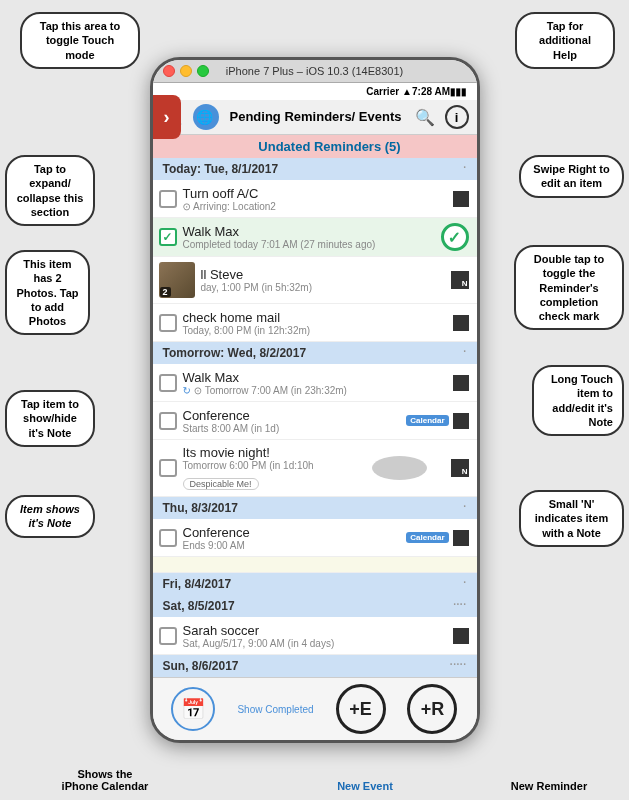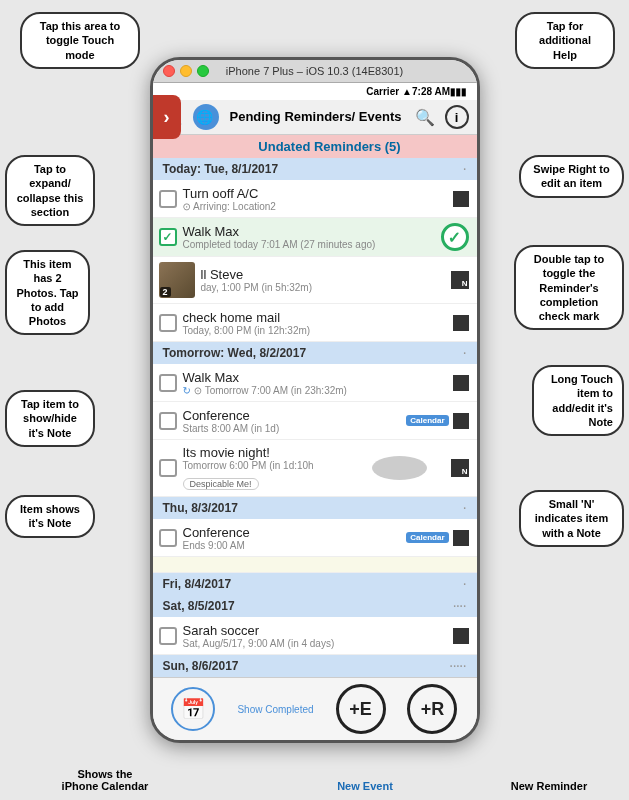--- a/index.html
+++ b/index.html
@@ -52,20 +52,21 @@
       top: 250px; left: 5px;
       width: 85px;
     }
     .annotation-left-3 {
       top: 390px; left: 5px;
       width: 90px;
     }
     .annotation-left-4 {
       top: 495px; left: 5px;
       width: 90px;
+      font-style: italic;
     }
     .annotation-right-1 {
       top: 155px; right: 5px;
       width: 105px;
     }
     .annotation-right-2 {
       top: 245px; right: 5px;
       width: 110px;
     }
     .annotation-right-3 {
@@ -188,21 +189,21 @@
       text-align: center;
     }
     .section-blue {
       background: #cce0f5;
       padding: 4px 10px;
       font-size: 12px;
       font-weight: 600;
       color: #333;
       display: flex;
       justify-content: space-between;
-      align-items: center;
+      align-items: flex-start;
     }
     .section-dots { color: #999; font-size: 10px; }
 
     
     .list-item {
       display: flex;
       align-items: center;
       padding: 5px 8px 5px 6px;
       border-bottom: 1px solid #eee;
       background: white;

